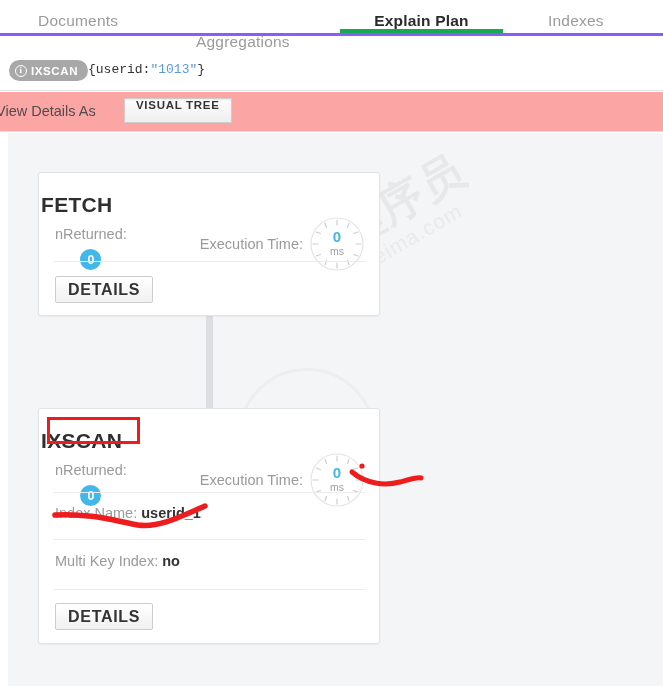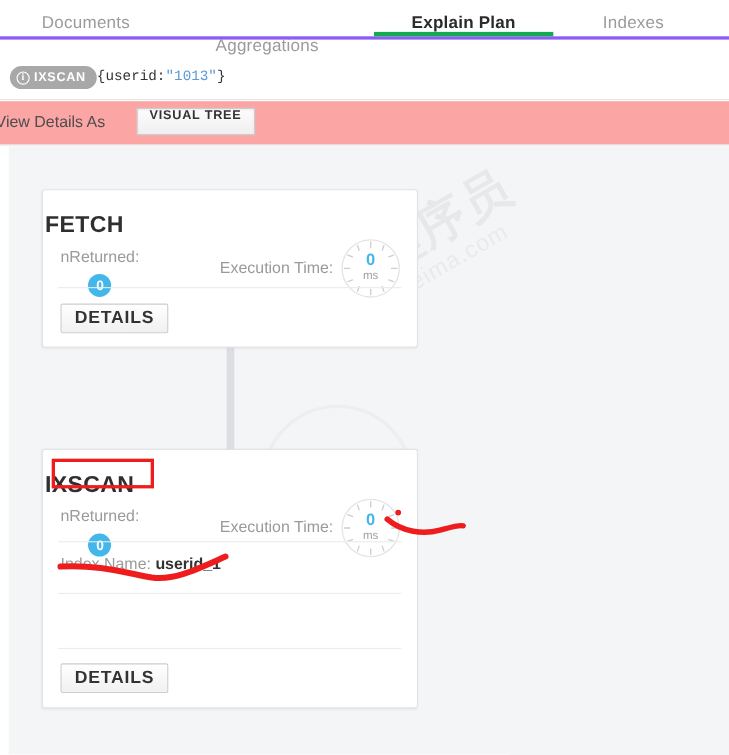--- a/index.html
+++ b/index.html
@@ -466,20 +466,24 @@
 
     <div class="divider" style="top:83px;"></div>
 
     <div class="detail-row" style="top:96px;">
       <span>Index Name:</span>
       <b>userid_1</b>
     </div>
 
     <div class="divider" style="top:130px;"></div>
 
+    <div class="detail-row" style="top:144px;">
+      <span>Multi Key Index:</span>
+      <b>no</b>
+    </div>
 
     <div class="divider" style="top:180px;"></div>
 
     <div class="btn-details" style="top:194px;">
       <span>DETAILS</span>
     </div>
   </div>
 
   <div class="anno anno-box"></div>
   <svg class="anno anno-svg" viewBox="0 0 663 686">

